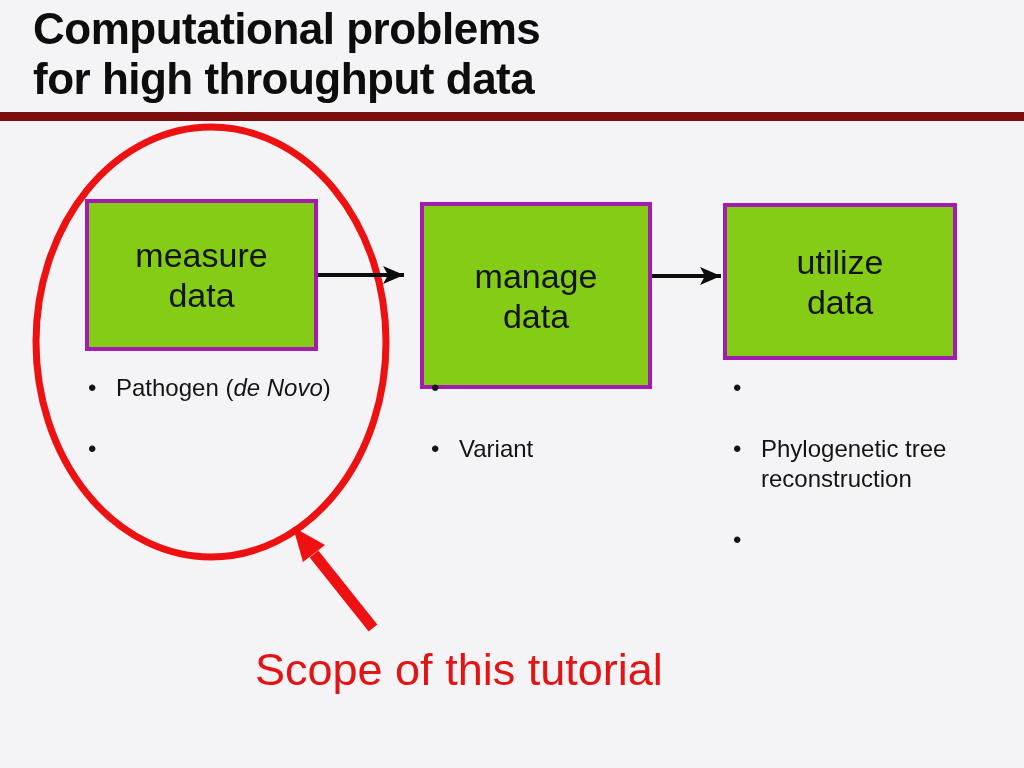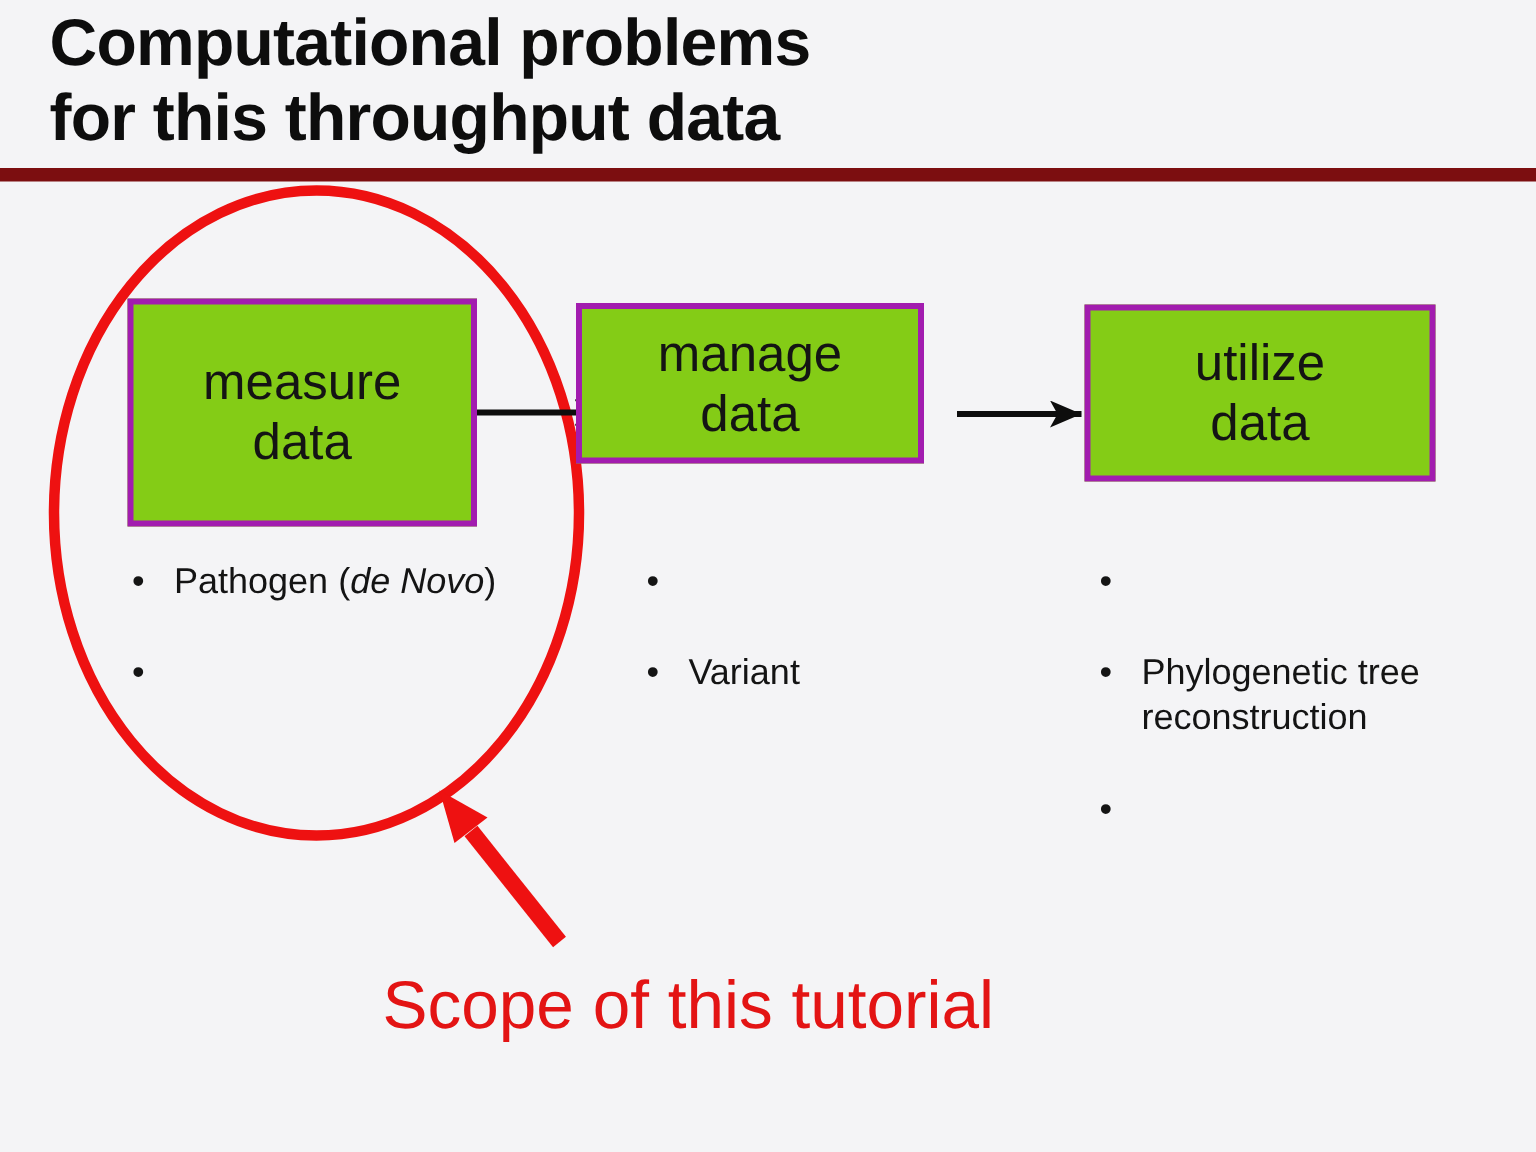--- a/index.html
+++ b/index.html
@@ -20,22 +20,22 @@
   }
   .flow-box {
     position:absolute; box-sizing:border-box;
     border:4px solid #a21caf; background:#84cc16;
     display:flex; align-items:center; justify-content:center; text-align:center;
   }
   .flow-box .label {
     font-size:34px; line-height:40px; color:#141414; white-space:pre-line;
   }
   #box-measure { left:85px;  top:199px; width:233px; height:152px; }
-  #box-manage  { left:384px; top:202px; width:232px; height:107px; }
-  #box-utilize { left:723px; top:203px; width:234px; height:118px; }
+  #box-manage  { left:420px; top:202px; width:232px; height:187px; }
+  #box-utilize { left:723px; top:203px; width:234px; height:157px; }
 
   .bullets { position:absolute; list-style:none; margin:0; padding:0; }
   .bullets li { display:flex; margin-bottom:31px; }
   .bullets .dot {
     flex:0 0 28px; font-size:24px; line-height:30px; color:#141414;
   }
   .bullets .txt {
     font-size:24px; line-height:30px; color:#141414; white-space:pre-line;
   }
   .bullets .txt i { }
@@ -50,21 +50,21 @@
   .overlay {
     position:absolute; left:0; top:0; pointer-events:none;
   }
 </style>
 </head>
 <body>
 
 <div class="slide">
 
   <div class="title">Computational problems
-for this throughput data</div>
+for high throughput data</div>
   <div class="title-rule"></div>
 
   <svg class="overlay" width="1024" height="768" viewBox="0 0 1024 768">
     <defs>
       <marker id="black-head" markerUnits="userSpaceOnUse" markerWidth="22" markerHeight="18" refX="21" refY="9" orient="auto">
         <path d="M0,0 L21,9 L0,18 L5,9 Z" fill="#0d0d0d"></path>
       </marker>
     </defs>
     <ellipse cx="211" cy="342" rx="175" ry="215" fill="none" stroke="#ee1111" stroke-width="7"></ellipse>
     <line x1="318" y1="275" x2="404" y2="275" stroke="#0d0d0d" stroke-width="4" marker-end="url(#black-head)"></line>

